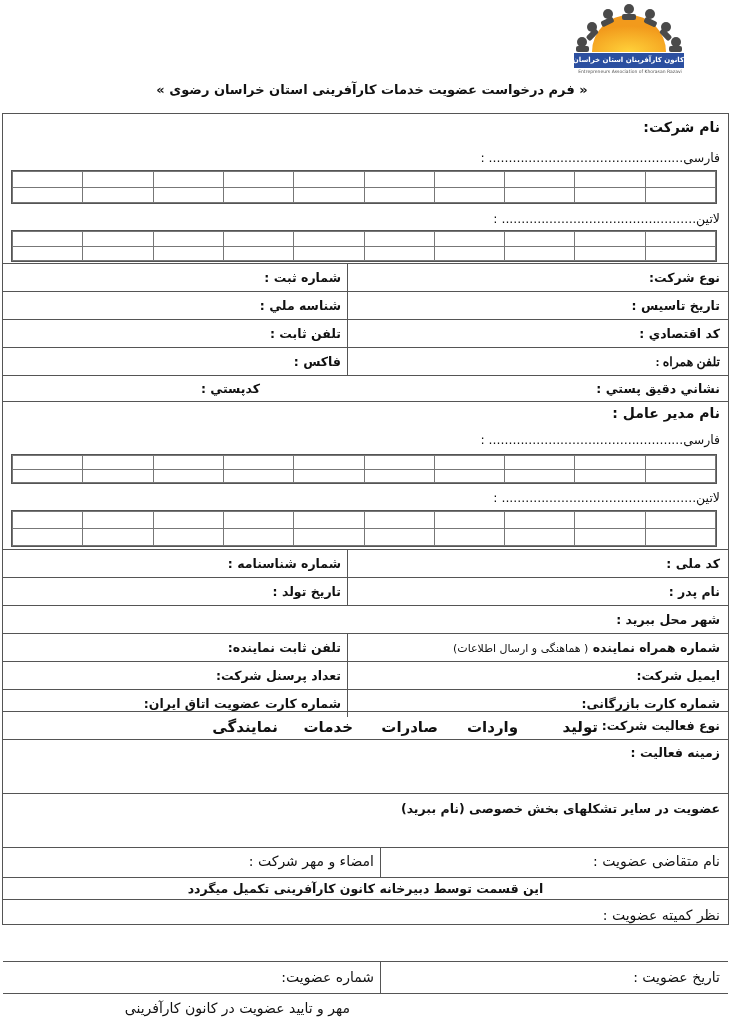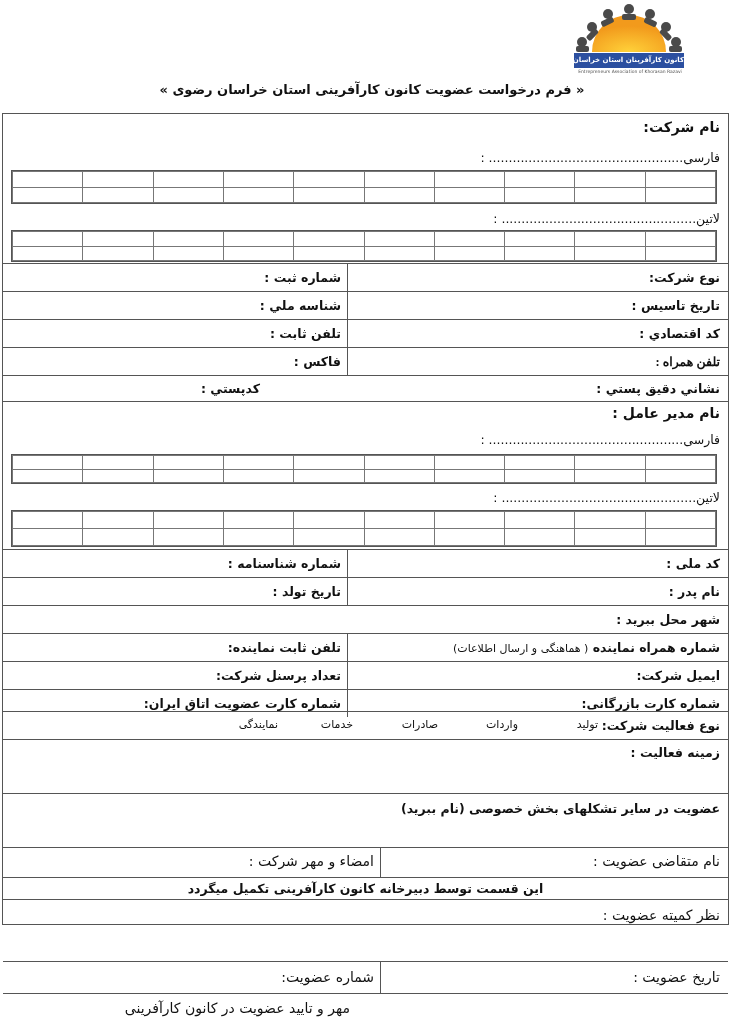--- a/index.html
+++ b/index.html
@@ -14,21 +14,21 @@
   .row { position:absolute; left:0; width:100%; border-top:1px solid #555; box-sizing:border-box; }
   .label { position:absolute; right:8px; font-size:12.5px; font-weight:bold; white-space:nowrap; }
   .label.light { font-weight:normal; font-size:14px; }
   .half-left { position:absolute; left:0; top:0; height:100%; width:345px; border-left:none; border-right:1px solid #555; box-sizing:border-box; }
   .half-left .label { right:6px; }
   .grid { position:absolute; left:8px; width:706px; border:1px solid #555; box-sizing:border-box; }
   .grid table { border-collapse:collapse; width:100%; height:100%; }
   .grid td { border:1px solid #777; }
   .sub { position:absolute; right:8px; font-size:12.5px; white-space:nowrap; }
   .sec-title { position:absolute; right:8px; font-size:14px; font-weight:bold; white-space:nowrap; }
-  .opt { position:absolute; font-size:11px; font-weight:normal; white-space:nowrap; }
+  .opt { position:absolute; font-size:15px; font-weight:bold; white-space:nowrap; }
   .note { font-weight:normal; font-size:11px; }
   .center-bold { position:absolute; left:0; width:100%; text-align:center; font-size:12.5px; font-weight:bold; }
 </style>
 </head>
 <body>
 
 <div class="logo">
   <svg width="118" height="52" viewBox="0 0 118 52">
     <defs>
       <radialGradient id="sg" cx="50%" cy="100%" r="70%">
@@ -51,21 +51,21 @@
       <circle cx="12" cy="40" r="5"></circle>
         <rect x="6" y="44" width="13" height="6" rx="2"></rect>
       <circle cx="106" cy="40" r="5"></circle>
         <rect x="99" y="44" width="13" height="6" rx="2"></rect>
     </g>
   </svg>
   <div class="logo-banner">کانون کارآفرینان استان خراسان رضوی</div>
   <div class="logo-sub">Entrepreneurs Association of Khorasan Razavi</div>
 </div>
 
-<div class="title">« فرم درخواست عضویت کانون کارآفرینی  استان خراسان رضوی »</div>
+<div class="title">« فرم درخواست عضویت خدمات کارآفرینی  استان خراسان رضوی »</div>
 
 <div class="form">
 
   <div class="row" style="top:0;height:148px;border-top:none;">
     <div class="sec-title" style="top:5px;">نام شرکت:</div>
     <div class="sub" style="top:36px;">فارسی................................................. :</div>
     <div class="grid" style="top:56px;height:34px;">
       <table class="g10">
           <tbody>
             <tr>

